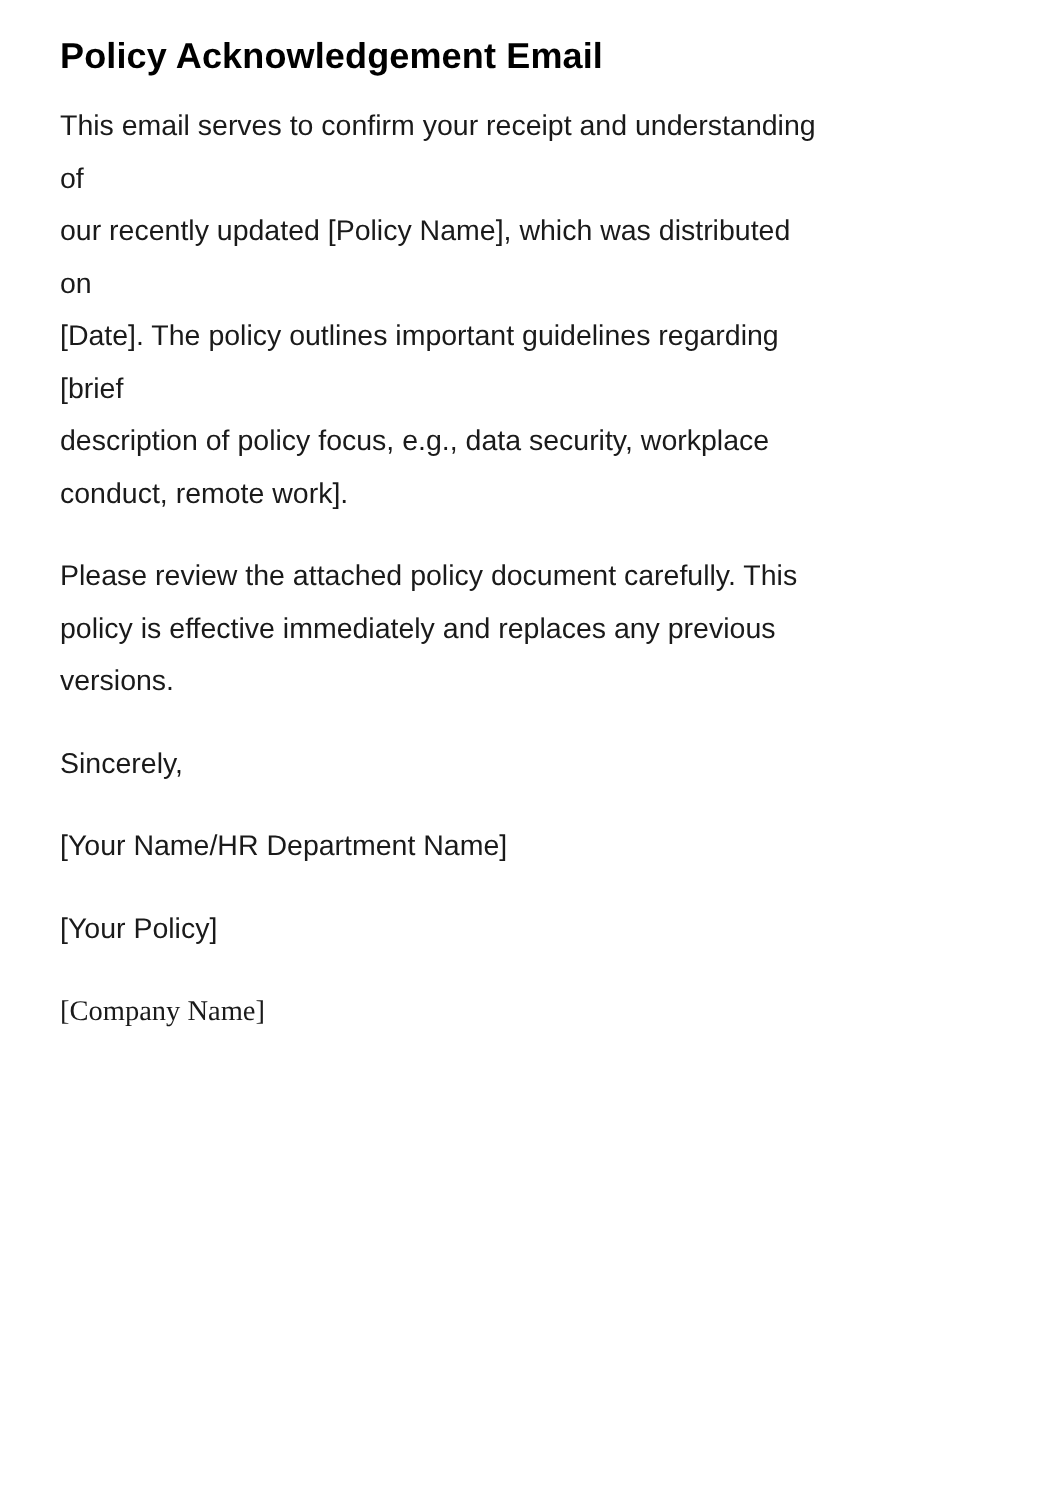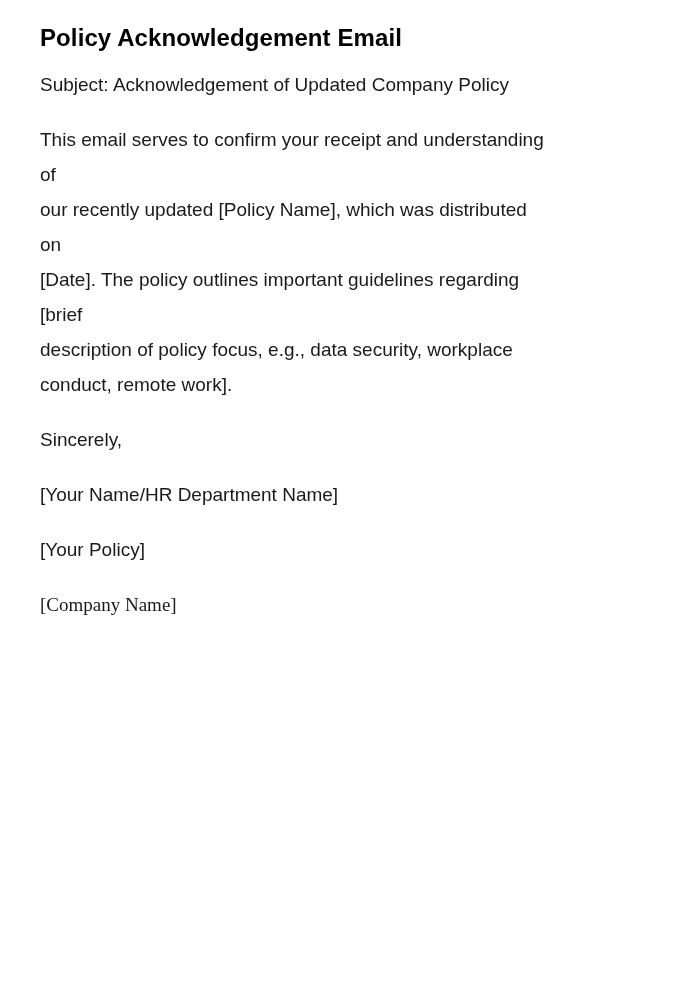--- a/index.html
+++ b/index.html
@@ -43,29 +43,31 @@
     margin-bottom: 0;
     font-family: Liberation Serif, serif;
   }
 </style>
 </head>
 <body>
 
 <div class="doc">
   <h1>Policy Acknowledgement Email</h1>
 
-  <p>Subject: Acknowledgement of Updated Company Policy</p>
 
 
   <p>This email serves to confirm your receipt and understanding of
 our recently updated [Policy Name], which was distributed on
 [Date]. The policy outlines important guidelines regarding [brief
 description of policy focus, e.g., data security, workplace
 conduct, remote work].</p>
 
+  <p>Please review the attached policy document carefully. This
+policy is effective immediately and replaces any previous
+versions.</p>
 
 
 
   <p>Sincerely,</p>
 
   <p>[Your Name/HR Department Name]</p>
 
   <p>[Your Policy]</p>
 
   <p>[Company Name]</p>

